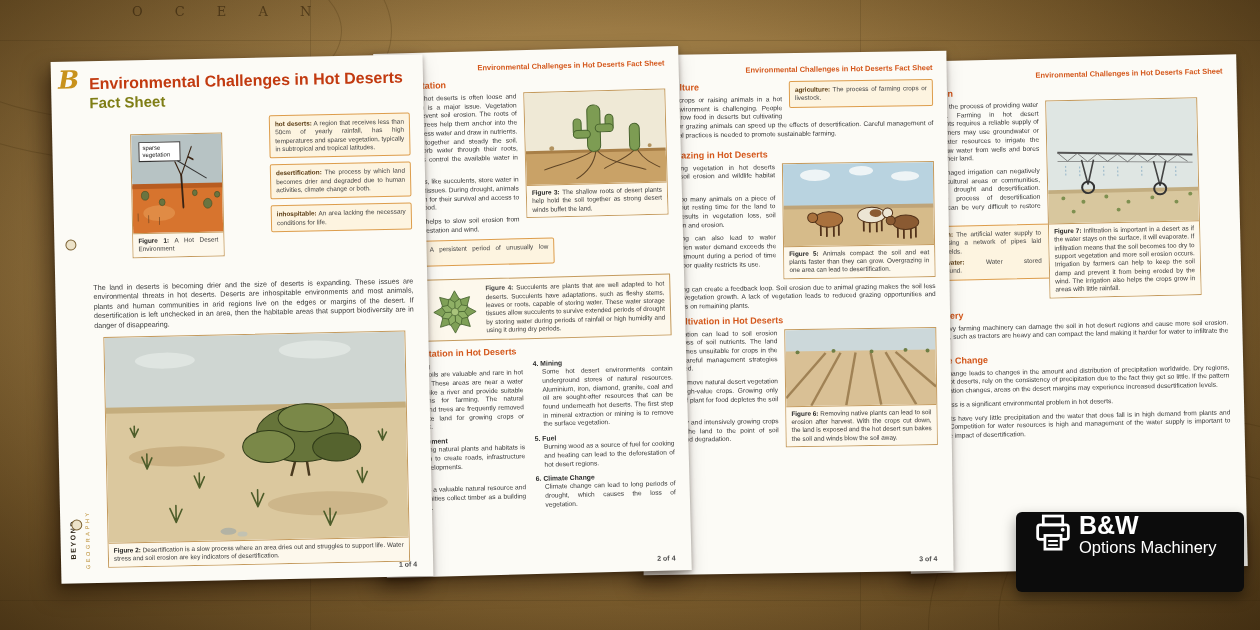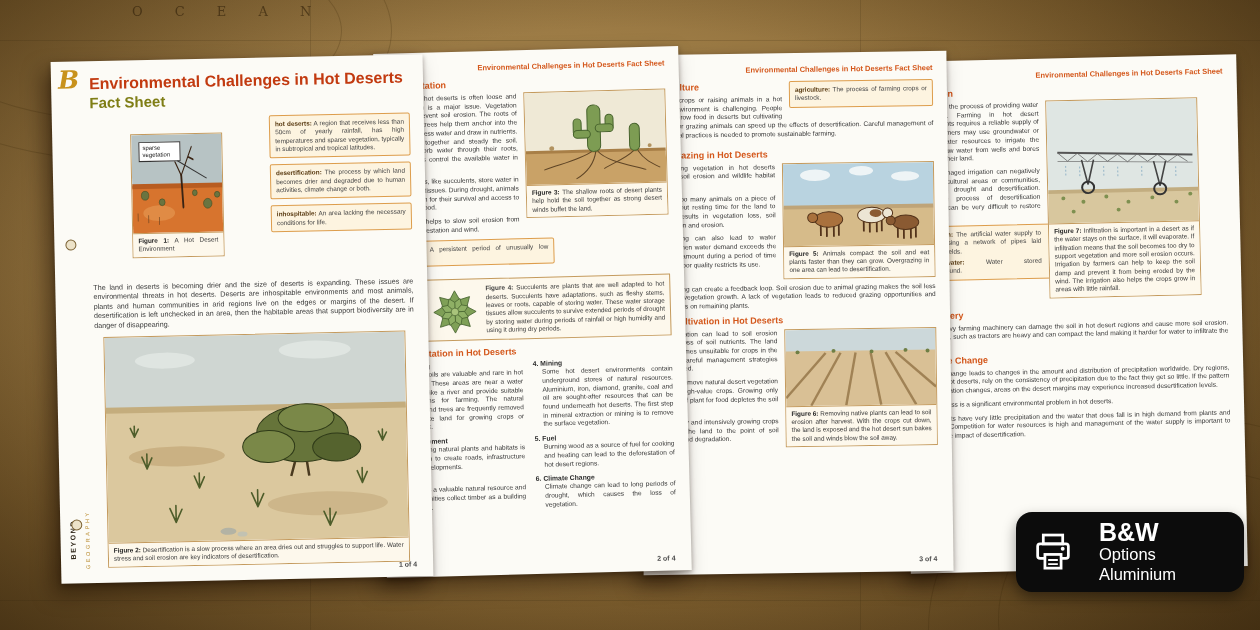--- a/index.html
+++ b/index.html
@@ -71,21 +71,21 @@
   .li{margin-bottom:6px;}
   .li b{display:block;font-size:6.8px;color:#2e2e2e;margin-bottom:1px;}
   .li p{margin:0 0 0 9px;font-size:6.6px;line-height:1.32;color:#3a3a3a;text-align:justify;}
   .fig4{display:flex;gap:6px;align-items:flex-start;border:1px solid #c49a5d;background:#fdf8ec;
       padding:5px;margin:7px 0 7px 30px;}
   .fig4 .cap4{font-size:6.4px;line-height:1.3;color:#3c3c3c;text-align:justify;}
   .fig4 svg{flex:none;}
   .mt3{margin-top:3px;}
   
   .badge{position:absolute;right:16px;bottom:38px;width:228px;height:80px;background:#0c0c0c;
-      border-radius:16px;display:flex;align-items:center;gap:25px;padding:0 16px;box-sizing:border-box;
+      border-radius:6px;display:flex;align-items:flex-start;gap:5px;padding:0 16px;box-sizing:border-box;
       z-index:50;box-shadow:0 6px 14px rgba(0,0,0,.4);}
   .badge svg{width:42px;height:42px;flex:none;}
   .badge-title{color:#fff;font-weight:bold;font-size:25px;line-height:1.05;}
   .badge-sub{color:#fff;font-size:16.5px;line-height:1.2;}
 </style>
 </head>
 <body>
 
 <div class="scene">
 
@@ -439,17 +439,17 @@
   <div class="badge">
     <svg viewBox="0 0 26 26">
       <rect x="7" y="2.5" width="12" height="5.5" stroke="#fff" fill="none" stroke-width="1.7"></rect>
       <rect x="3.5" y="8" width="19" height="9" rx="1.5" stroke="#fff" fill="none" stroke-width="1.7"></rect>
       <circle cx="19" cy="11" r="1.2" fill="#fff"></circle>
       <rect x="8" y="14.5" width="10" height="8.5" stroke="#fff" fill="#0c0c0c" stroke-width="1.7"></rect>
       <path d="M10 18 h6 M10 20.5 h6" stroke="#fff" stroke-width="1.2"></path>
     </svg>
     <div class="badge-text">
       <div class="badge-title">B&amp;W</div>
-      <div class="badge-sub">Options Aluminium</div>
+      <div class="badge-sub">Options Machinery</div>
     </div>
   </div>
 
 </div>
 
 </body></html>

